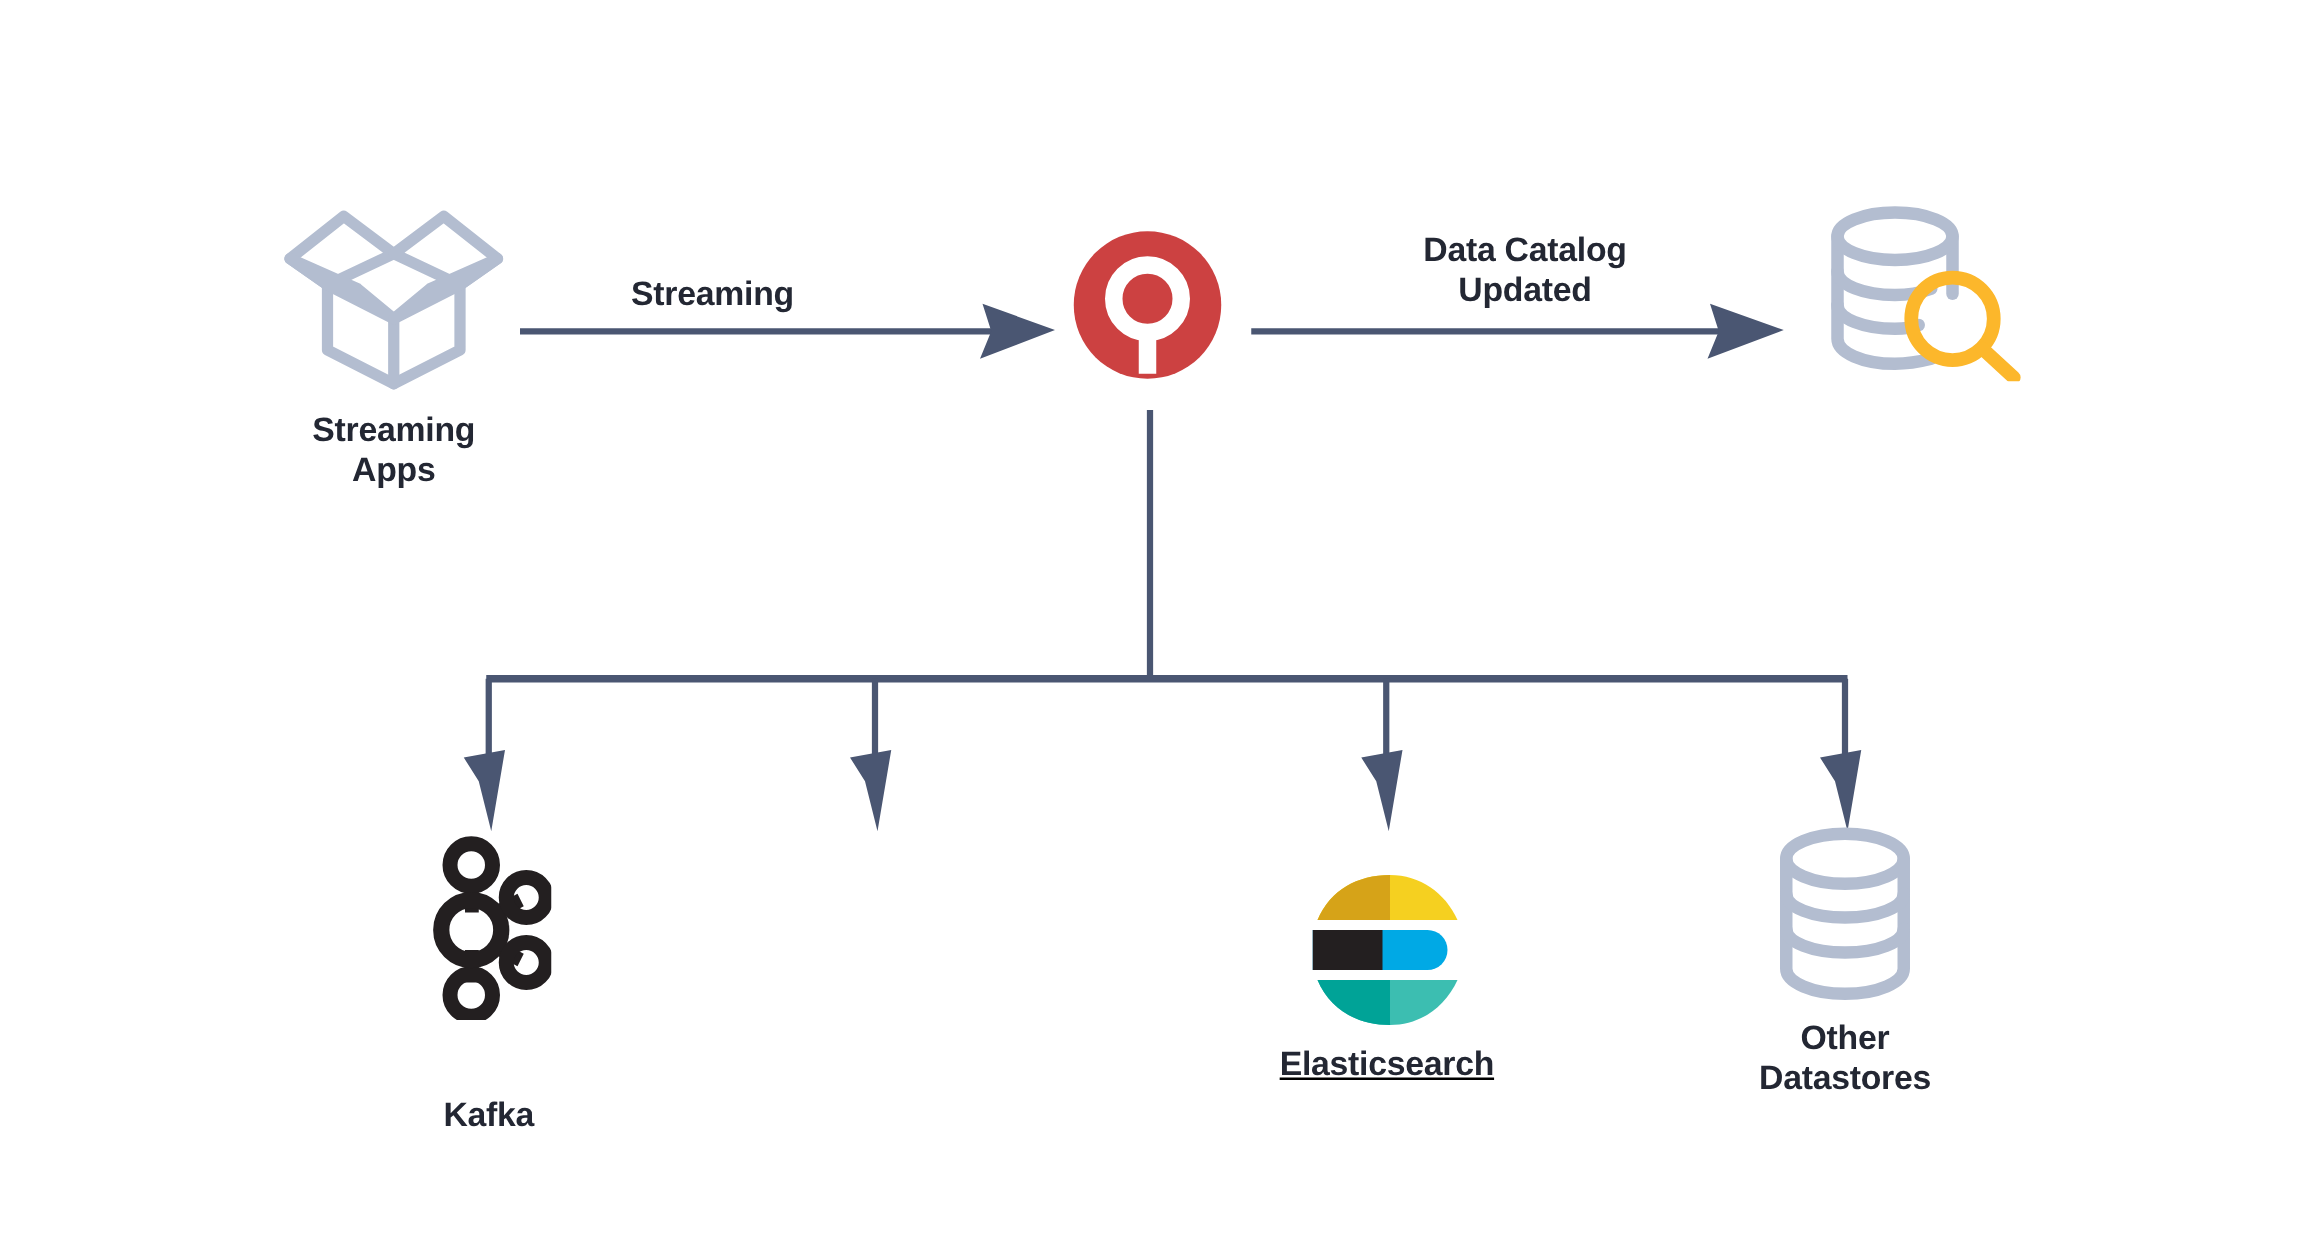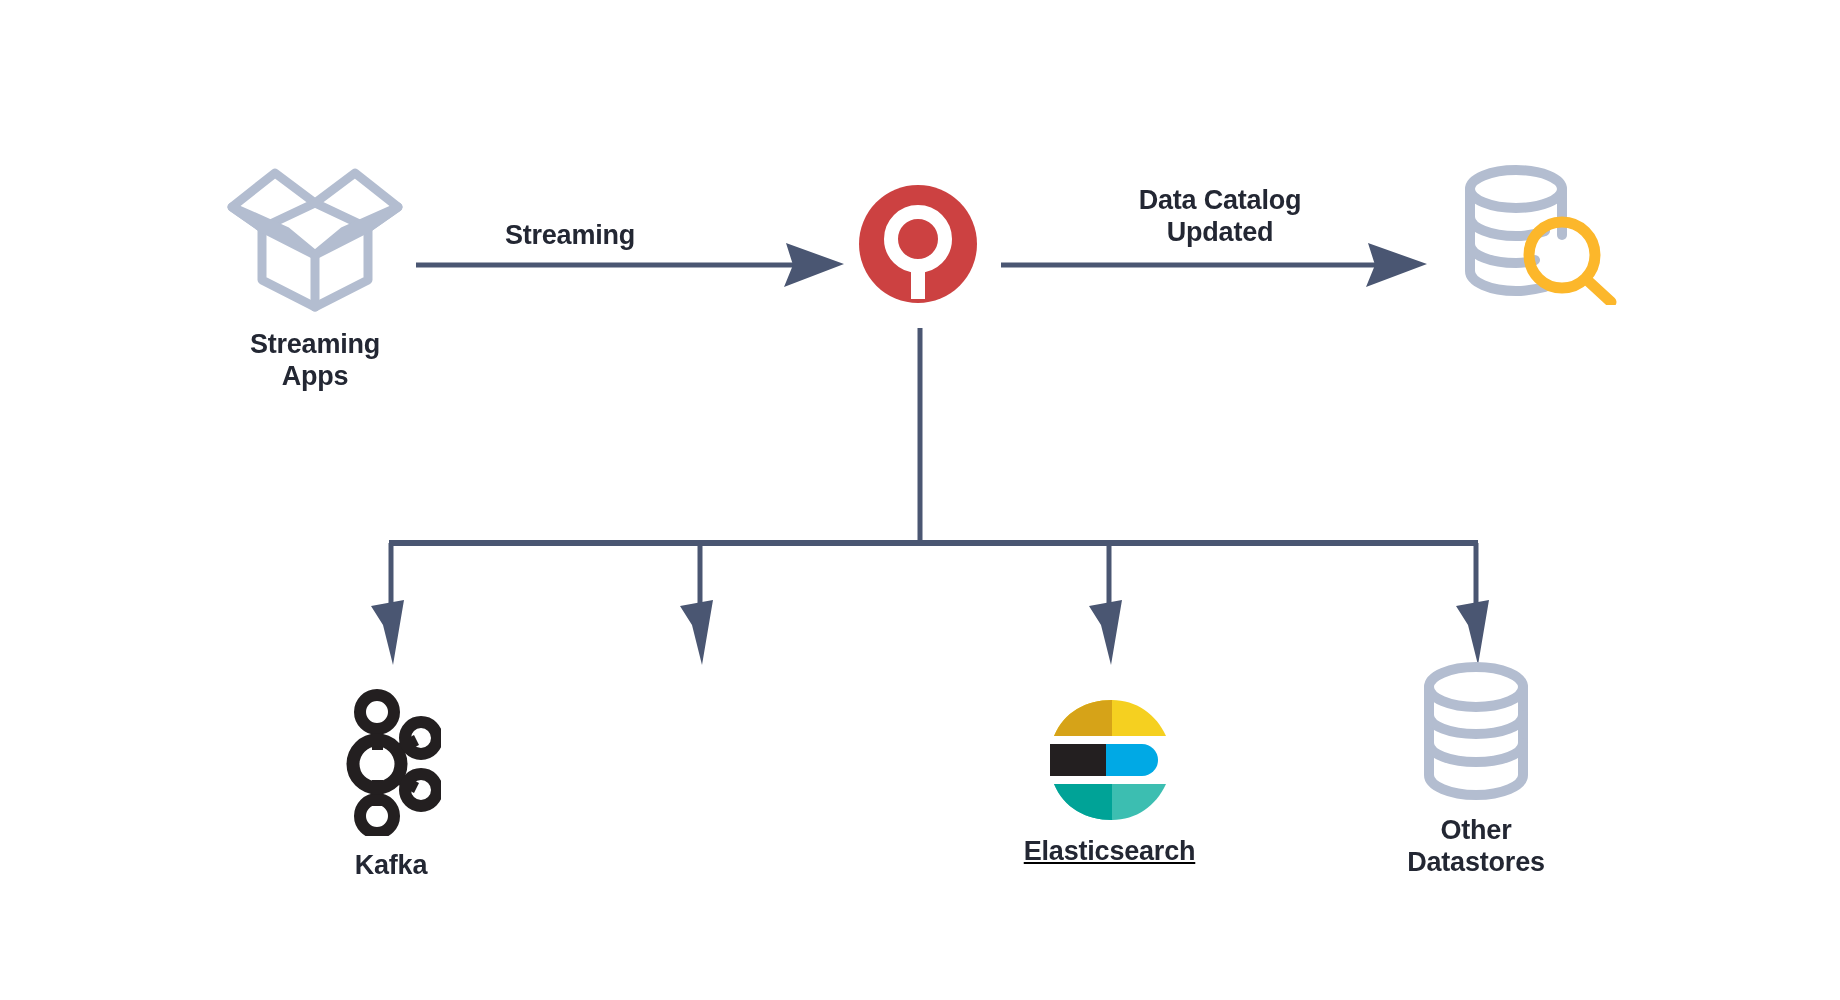--- a/index.html
+++ b/index.html
@@ -141,21 +141,21 @@
       </g>
 
       <g fill="none" stroke="#fcb72b" stroke-width="11" stroke-linecap="round">
         <circle cx="107" cy="95" r="33"></circle>
         <line x1="131" y1="119" x2="156" y2="142"></line>
       </g>
     </svg>
     <div class="node-label"></div>
   </div>
 
-  <div class="node" style="left:301px; top:688px; width:180px;">
+  <div class="node" style="left:301px; top:668px; width:180px;gap:47px;">
     <svg class="node-icon" width="100" height="148" viewBox="0 0 100 148" xmlns="http://www.w3.org/2000/svg">
       <g fill="#231f20">
 
         <rect x="31" y="36" width="11" height="26"></rect>
         <rect x="31" y="92" width="11" height="26"></rect>
         <path d="M52 58 L73 47 L78 57 L57 68 Z"></path>
         <path d="M57 84 L78 95 L73 105 L52 94 Z"></path>
       </g>
 
       <circle cx="36" cy="24" r="17" fill="none" stroke="#231f20" stroke-width="12"></circle>

